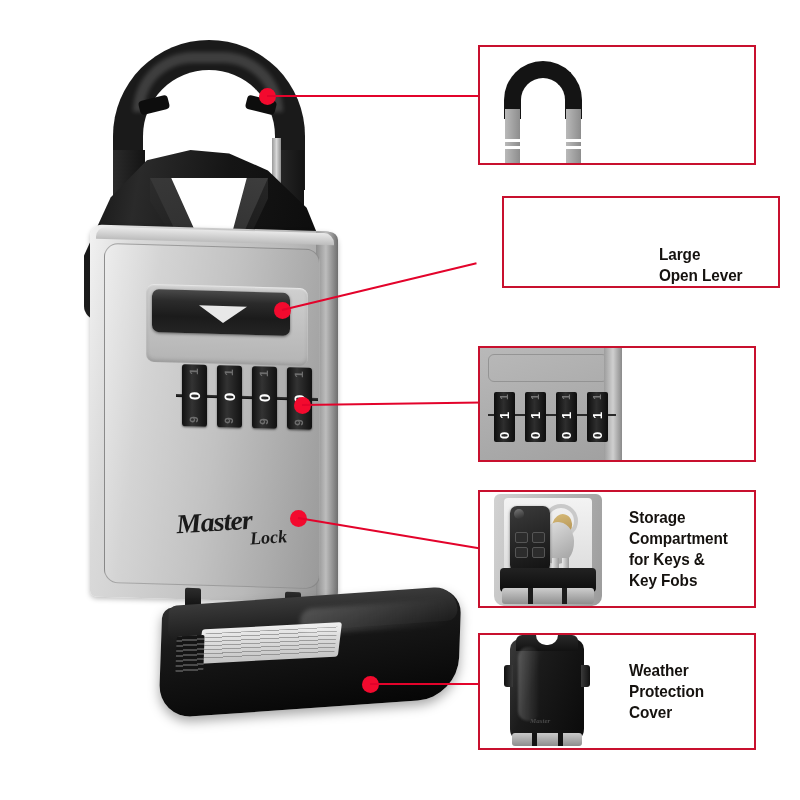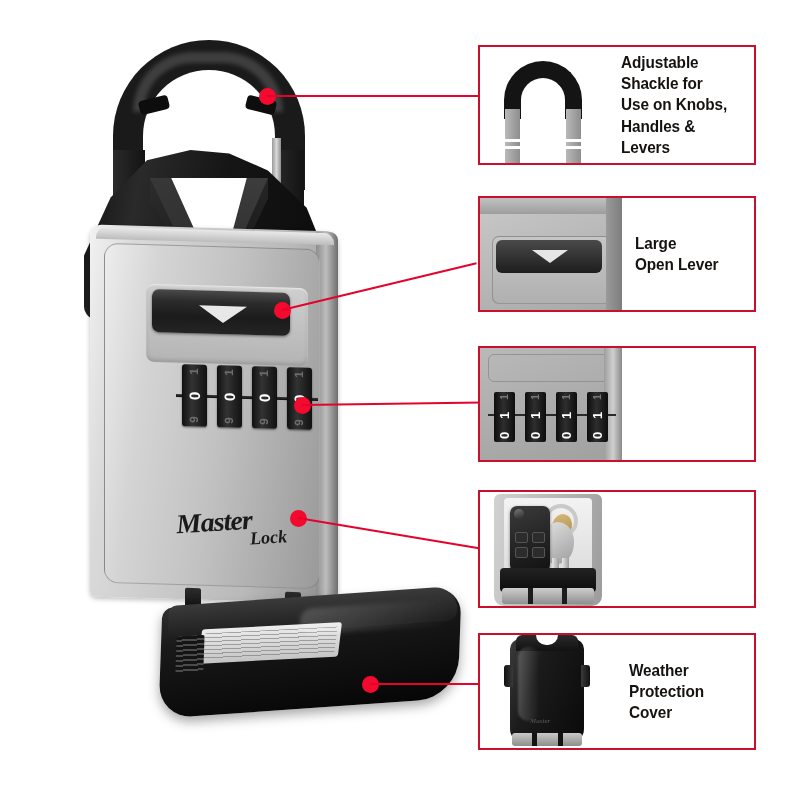--- a/index.html
+++ b/index.html
@@ -325,31 +325,23 @@
         <div class="t1-arc"></div>
         <div class="t1-notch"></div>
         <div class="t1-legL"></div>
         <div class="t1-legR"></div>
         <div class="t1-nL"></div>
         <div class="t1-nL2"></div>
         <div class="t1-nR"></div>
         <div class="t1-nR2"></div>
       </div>
     </div>
-    <div class="ctext">
-      <div>
-        <span>Adjustable</span>
-        <span>Shackle for</span>
-        <span>Use on Knobs,</span>
-        <span>Handles &amp; Levers</span>
-      </div>
-    </div>
-  </div>
-
-  <div class="callout" style="left:478px;top:196px;width:278px;height:116px;">
+  </div>
+
+  <div class="callout" style="left:502px;top:196px;width:278px;height:92px;align-items:flex-end;">
     <div class="thumb" style="width:142px;">
       <div class="tb">
         <div class="t2-bg"></div>
         <div class="t2-top"></div>
         <div class="t2-recess"></div>
         <div class="t2-lever"></div>
         <div class="t2-tri"></div>
         <div class="t2-side"></div>
       </div>
     </div>
@@ -411,20 +403,28 @@
         <div class="t4-btn" style="left:35px;top:40px;"></div>
         <div class="t4-btn" style="left:52px;top:40px;"></div>
         <div class="t4-btn" style="left:35px;top:55px;"></div>
         <div class="t4-btn" style="left:52px;top:55px;"></div>
         <div class="t4-darkband"></div>
         <div class="t4-tabs"></div>
         <div class="t4-tabgap" style="left:48px;"></div>
         <div class="t4-tabgap" style="left:82px;"></div>
       </div>
     </div>
+    <div class="ctext">
+      <div>
+        <span>Storage</span>
+        <span>Compartment</span>
+        <span>for Keys &amp;</span>
+        <span>Key Fobs</span>
+      </div>
+    </div>
   </div>
 
   <div class="callout" style="left:478px;top:633px;width:278px;height:117px;">
     <div class="thumb" style="width:136px;">
       <div class="tb">
         <div class="t5-bg"></div>
         <div class="t5-body"></div>
         <div class="t5-top"></div>
         <div class="t5-notch"></div>
         <div class="t5-gloss"></div>

